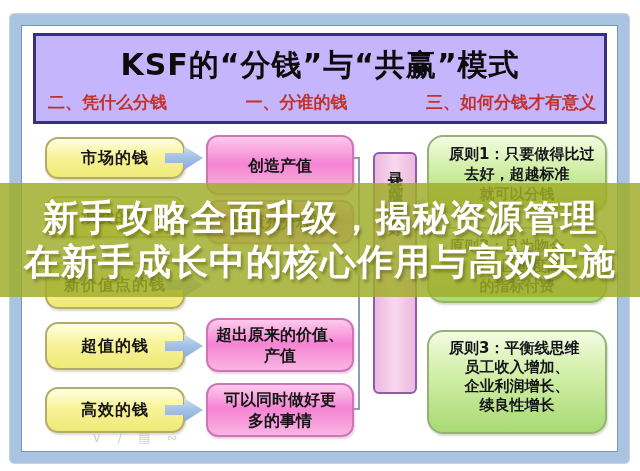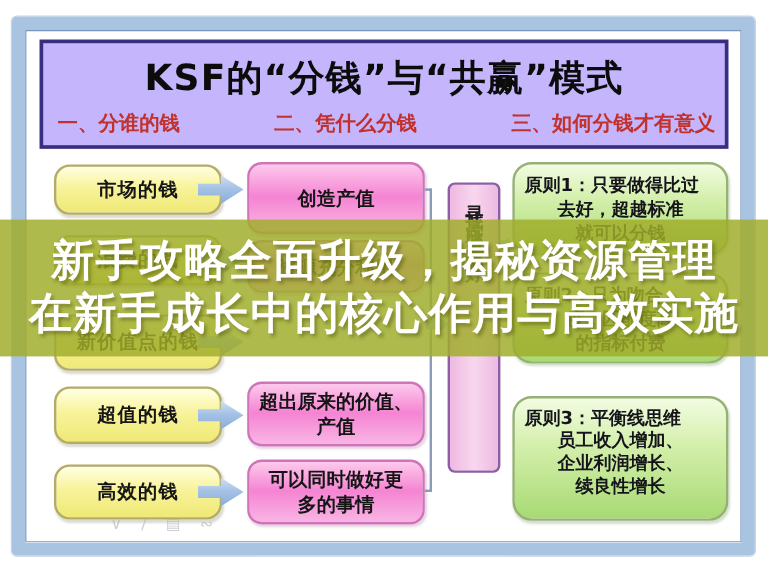--- a/index.html
+++ b/index.html
@@ -45,21 +45,21 @@
           background: linear-gradient(90deg, #edb9e0 0%, #f9d7ef 50%, #edb9e0 100%);
           border: 2px solid #8d5da6; border-radius: 6px; display: flex; justify-content: center; }
   .vbar span { writing-mode: vertical-rl; text-orientation: upright; font-size: 15px;
                font-weight: bold; color: #1c1c1c; letter-spacing: 5px; margin-top: 5px; }
 
   .gbox { position: absolute; left: 427px; width: 180px;
           background: linear-gradient(180deg, #f2fce2 0%, #d3efaa 40%, #a8da74 100%);
           border: 2px solid #95b173; border-radius: 16px; padding-top: 7px;
           box-shadow: 1px 2px 2px rgba(130,160,110,.35); }
   .gl { font-size: 15px; font-weight: bold; color: #14141a; line-height: 20px; text-align: center; }
-  .gl.first { text-align: left; padding-left: 8px; }
+  .gl.first { text-align: left; padding-left: 20px; }
   .g3 .gl { line-height: 19px; }
 
   .watermark { position: absolute; left: 92px; top: 430px; font-size: 13px;
                color: #aab2b8; opacity: .6; letter-spacing: 6px; }
 
   .overlay { position: absolute; left: 0; top: 183px; width: 640px; height: 114px;
              background: rgba(160,173,42,.84); display: flex; flex-direction: column;
              justify-content: center; align-items: center; }
   .oline { font-size: 36px; line-height: 44px; font-weight: bold; color: #ffffff;
            letter-spacing: 1px; white-space: nowrap;
@@ -68,22 +68,22 @@
 </head>
 <body>
 
 <div class="canvas">
 
   <div class="frame"></div>
 
   <div class="title-box">
     <div class="title">KSF的“分钱”与“共赢”模式</div>
     <div class="subtitle-row">
+      <span>二、凭什么分钱</span>
       <span>一、分谁的钱</span>
-      <span>二、凭什么分钱</span>
       <span>三、如何分钱才有意义</span>
     </div>
   </div>
 
   <div class="ybox" style="top:137px;height:42px;">
     <span>市场的钱</span>
   </div>
   <div class="ybox" style="top:196px;height:42px;">
     <span>浪费的钱</span>
   </div>

